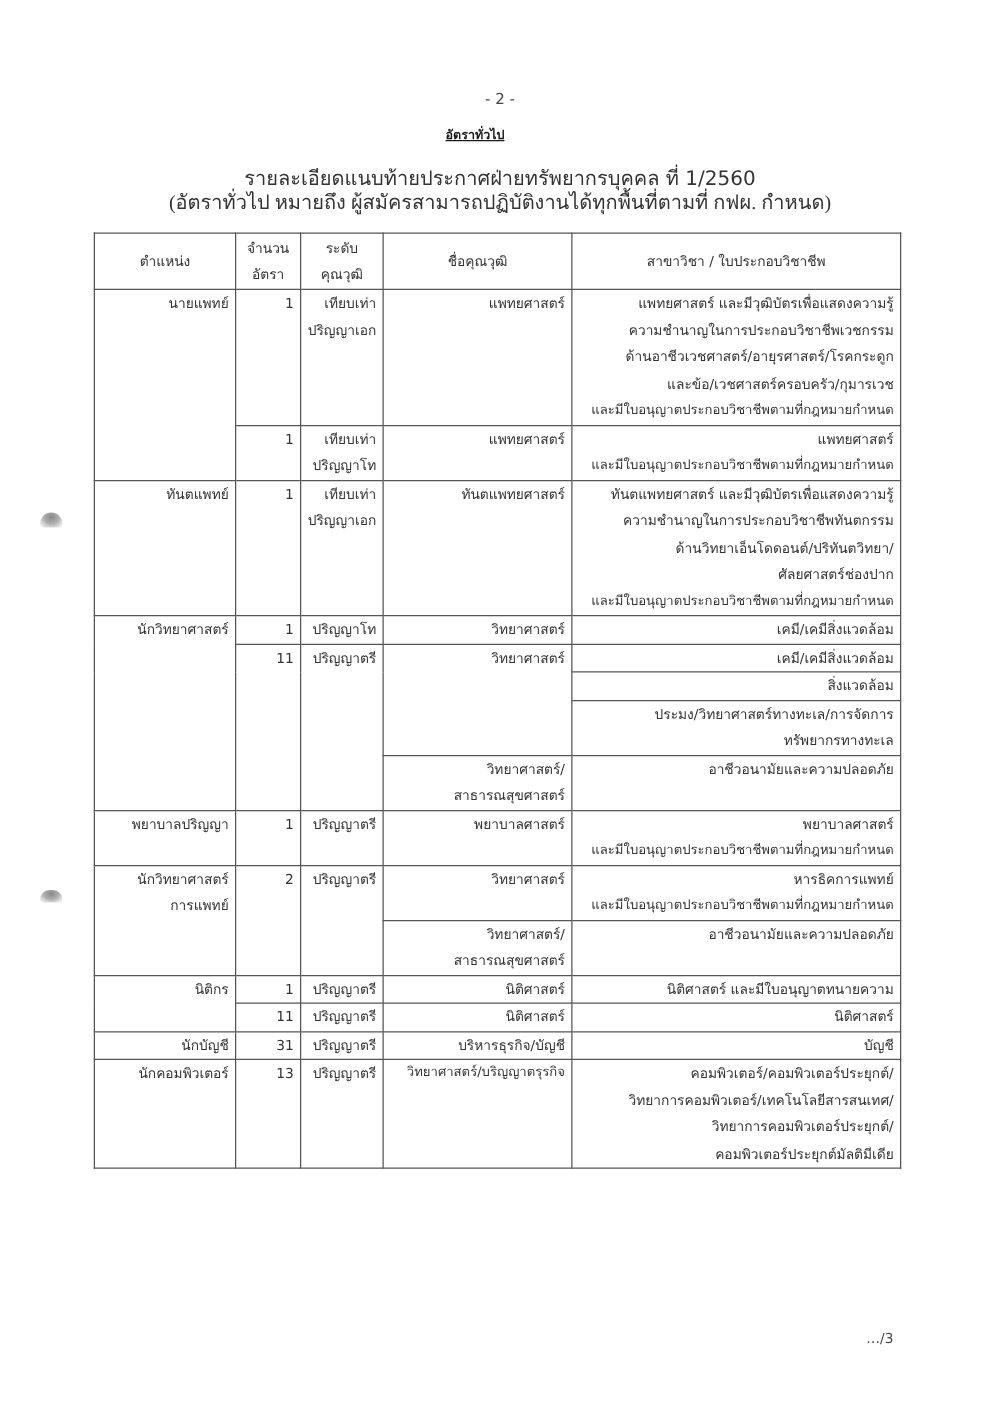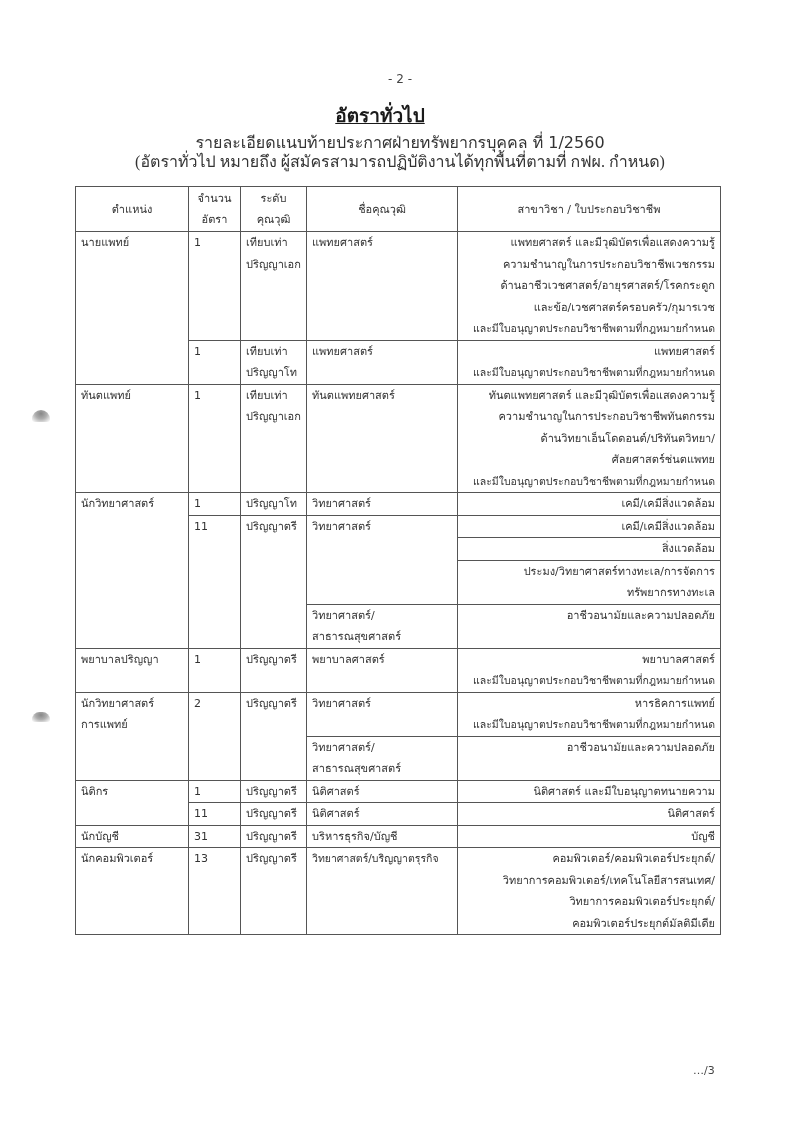--- a/index.html
+++ b/index.html
@@ -1,32 +1,32 @@
 <!DOCTYPE html>
 <html><head>
 <meta charset="utf-8">
 <style>
   html, body { margin: 0; padding: 0; }
   body {
     width: 800px; height: 1130px; background: #ffffff; position: relative; overflow: hidden;
     font-family: "DejaVu Sans", "Liberation Sans", sans-serif; color: #2a2a2a;
   }
   .page-number { position: absolute; top: 72px; left: 0; width: 800px; text-align: center; font-size: 12px; color: #444; }
-  .title { position: absolute; top: 100px; left: 0; width: 760px; text-align: center; font-size: 19px; font-weight: bold; text-decoration: underline; color: #1a1a1a; }
+  .title { position: absolute; top: 100px; left: 0; width: 760px; text-align: center; font-size: 10px; font-weight: bold; text-decoration: underline; color: #1a1a1a; }
   .subtitle { position: absolute; left: 0; width: 800px; text-align: center; font-size: 16px; color: #333; }
   .subtitle.l1 { top: 130px; }
   .subtitle.l2 { top: 149px; font-family: Liberation Serif, serif; }
   .hole { position: absolute; left: 32px; width: 18px; height: 12px; border-radius: 9px 9px 3px 3px;
           background: radial-gradient(ellipse at 50% 30%, #6a6a6a 0%, #9a9a9a 45%, #e0e0e0 80%, #ffffff 100%); opacity: 0.8; }
   .hole.h1 { top: 410px; }
   .hole.h2 { top: 712px; height: 10px; }
   table.main { position: absolute; top: 186px; left: 75px; width: 645px; border-collapse: collapse; table-layout: fixed; font-size: 11px; color: #333; }
   table.main td, table.main th { border: 1px solid #555; padding: 0 5px; vertical-align: top; line-height: 21.5px; font-weight: normal; }
   table.main th { vertical-align: middle; text-align: center; line-height: 21px; height: 44px; }
-  .c { text-align: left; }
+  .c { text-align: right; }
   .l { text-align: right; }
   .footer { position: absolute; top: 1064px; left: 693px; font-size: 11px; color: #444; }
   .ln { display: block; white-space: nowrap; }
 </style>
 </head>
 <body>
 
 <div class="page-number">- 2 -</div>
 <div class="title">อัตราทั่วไป</div>
 <div class="subtitle l1">รายละเอียดแนบท้ายประกาศฝ่ายทรัพยากรบุคคล ที่ 1/2560</div>
@@ -94,21 +94,21 @@
       <td class="c">1</td>
       <td class="c">
         <span class="ln">เทียบเท่า</span>
         <span class="ln">ปริญญาเอก</span>
       </td>
       <td class="c">ทันตแพทยศาสตร์</td>
       <td class="l">
         <span class="ln">ทันตแพทยศาสตร์ และมีวุฒิบัตรเพื่อแสดงความรู้</span>
         <span class="ln">ความชำนาญในการประกอบวิชาชีพทันตกรรม</span>
         <span class="ln">ด้านวิทยาเอ็นโดดอนต์/ปริทันตวิทยา/</span>
-        <span class="ln">ศัลยศาสตร์ช่นตแพทย</span>
+        <span class="ln">ศัลยศาสตร์ช่องปาก</span>
         <span class="ln" style="font-size:10.5px">และมีใบอนุญาตประกอบวิชาชีพตามที่กฎหมายกำหนด</span>
       </td>
     </tr>
 
     <tr>
       <td class="c" rowspan="5">นักวิทยาศาสตร์</td>
       <td class="c">1</td>
       <td class="c">ปริญญาโท</td>
       <td class="c">วิทยาศาสตร์</td>
       <td class="l">เคมี/เคมีสิ่งแวดล้อม</td>

